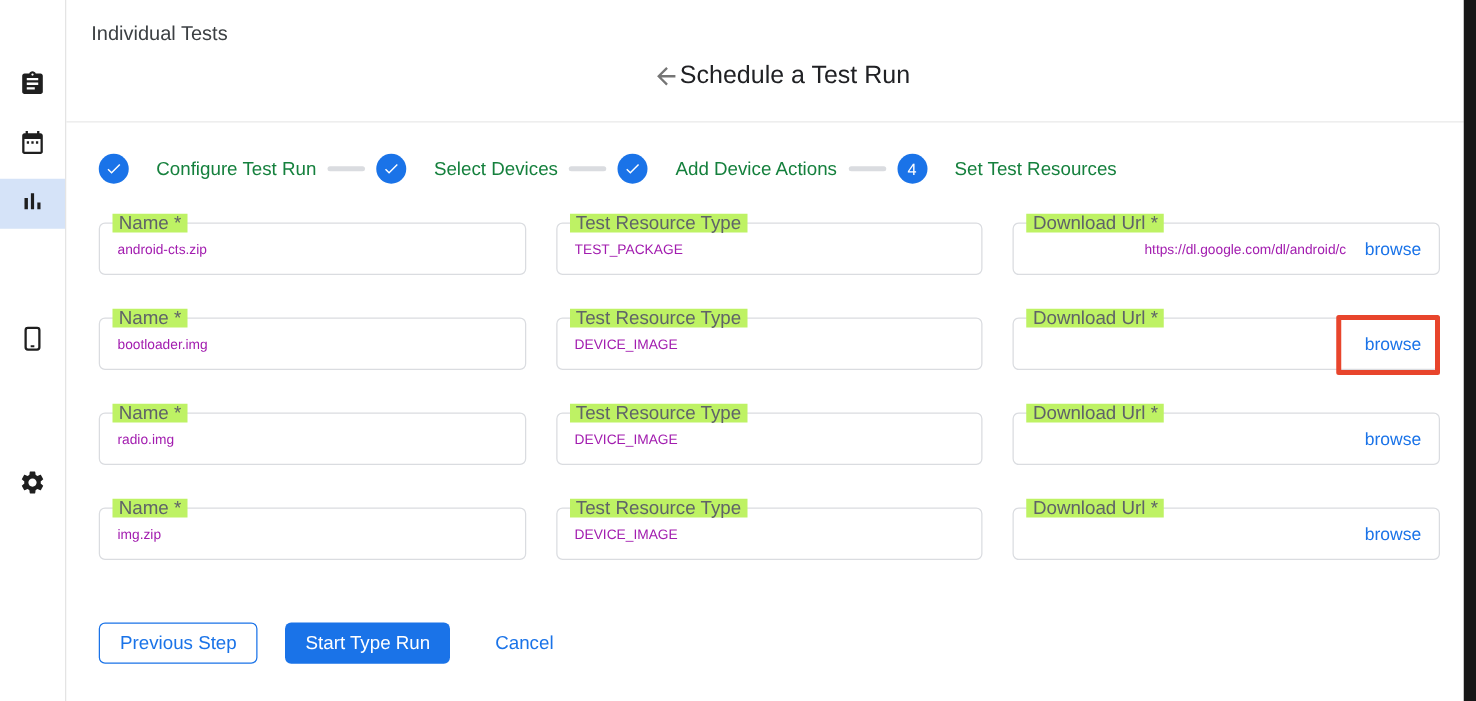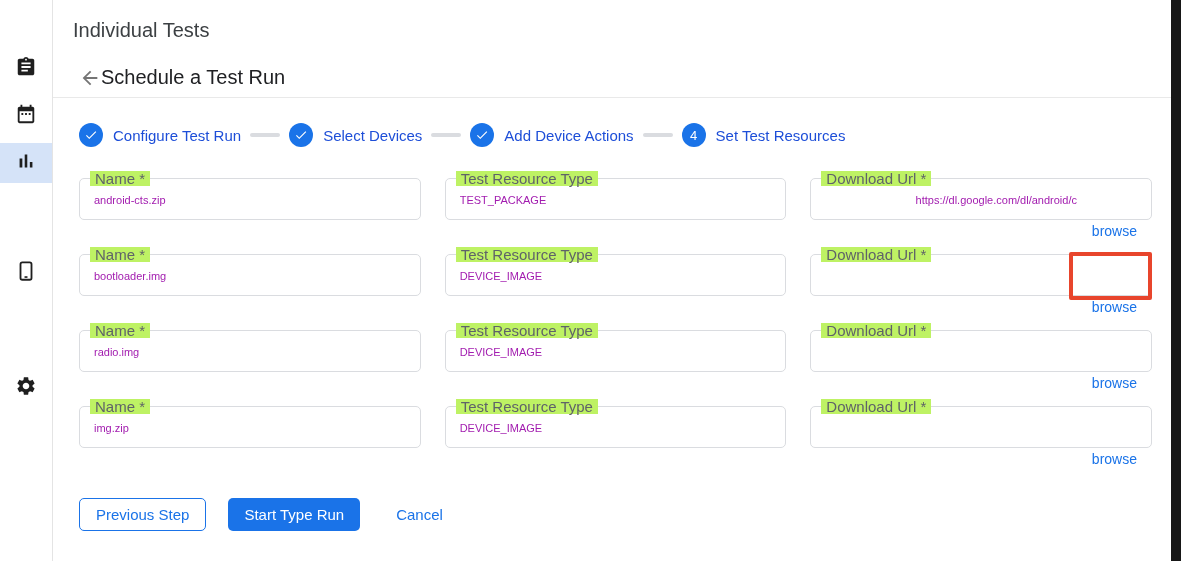--- a/index.html
+++ b/index.html
@@ -35,22 +35,22 @@
   .si-5 { top: 368px; }
   
   .right-strip {
     position: absolute; right: 0; top: 0;
     width: 10px; height: 561px;
     background: #171717; z-index: 6;
   }
   
   .content { position: absolute; left: 53px; top: 0; right: 10px; height: 561px; }
   .header { padding: 19px 0 0 20px; }
-  .breadcrumb { font-size: 20px; color: #3c4043; }
-  .title-row { display: flex; align-items: center; margin-top: 24px; }
+  .breadcrumb { font-size: 16px; color: #3c4043; }
+  .title-row { display: flex; align-items: center; margin-top: 12px; justify-content: center; }
   .back-arrow {
     width: 22px; height: 22px; margin-left: 6px;
     cursor: pointer; display: inline-flex;
   }
   .back-arrow svg { width: 22px; height: 22px; fill: #757575; }
   .page-title { font-size: 20px; color: #202124; margin-left: 37px; }
   .header-divider {
     position: absolute; top: 97px; left: 0; width: 100%;
     border-top: 1px solid #e9e9e9;
   }
@@ -60,21 +60,21 @@
     display: flex; align-items: center; height: 24px;
   }
   .step { display: flex; align-items: center; cursor: pointer; }
   .step-circle {
     width: 24px; height: 24px; border-radius: 50%;
     background: var(--accent, #1a73e8); color: #fff;
     display: flex; align-items: center; justify-content: center;
     font-size: 13px; flex: none;
   }
   .step-circle svg { width: 14px; height: 14px; fill: #ffffff; }
-  .step-label { margin-left: 10px; font-size: 15px; color: #1d4ed8; white-space: nowrap; }
+  .step-label { margin-left: 22px; font-size: 15px; color: #15803d; white-space: nowrap; }
   .connector {
     width: 30px; height: 4px; border-radius: 2px;
     background: #dadce0; margin: 0 9px; flex: none;
   }
   
   .form-grid {
     position: absolute; top: 178px; left: 26px; width: 1073px;
     display: grid; grid-template-columns: 1fr 1fr 1fr;
     column-gap: 24px; row-gap: 34px;
   }
@@ -94,21 +94,21 @@
     width: 100%; height: 100%;
     border: none; outline: none; background: transparent;
     padding: 2px 14px 0 14px;
     font-size: 11px; color: #a21caf;
     font-family: inherit;
   }
   .url-field .field-input { padding-right: 74px; text-align: right; }
   .browse-link {
     position: absolute; right: 14px; top: 50%; transform: translateY(-50%);
     font-size: 14px; color: var(--accent, #1a73e8);
-    text-decoration: none; cursor: pointer; margin-top: 32px;
+    text-decoration: none; cursor: pointer;
   }
   .highlight-box {
     position: absolute; top: -3px; right: -1px;
     width: 83px; height: 48px;
     border: 4px solid var(--highlight, #e8452c);
     border-radius: 2px;
     pointer-events: none; z-index: 3;
   }
   
   .actions {

